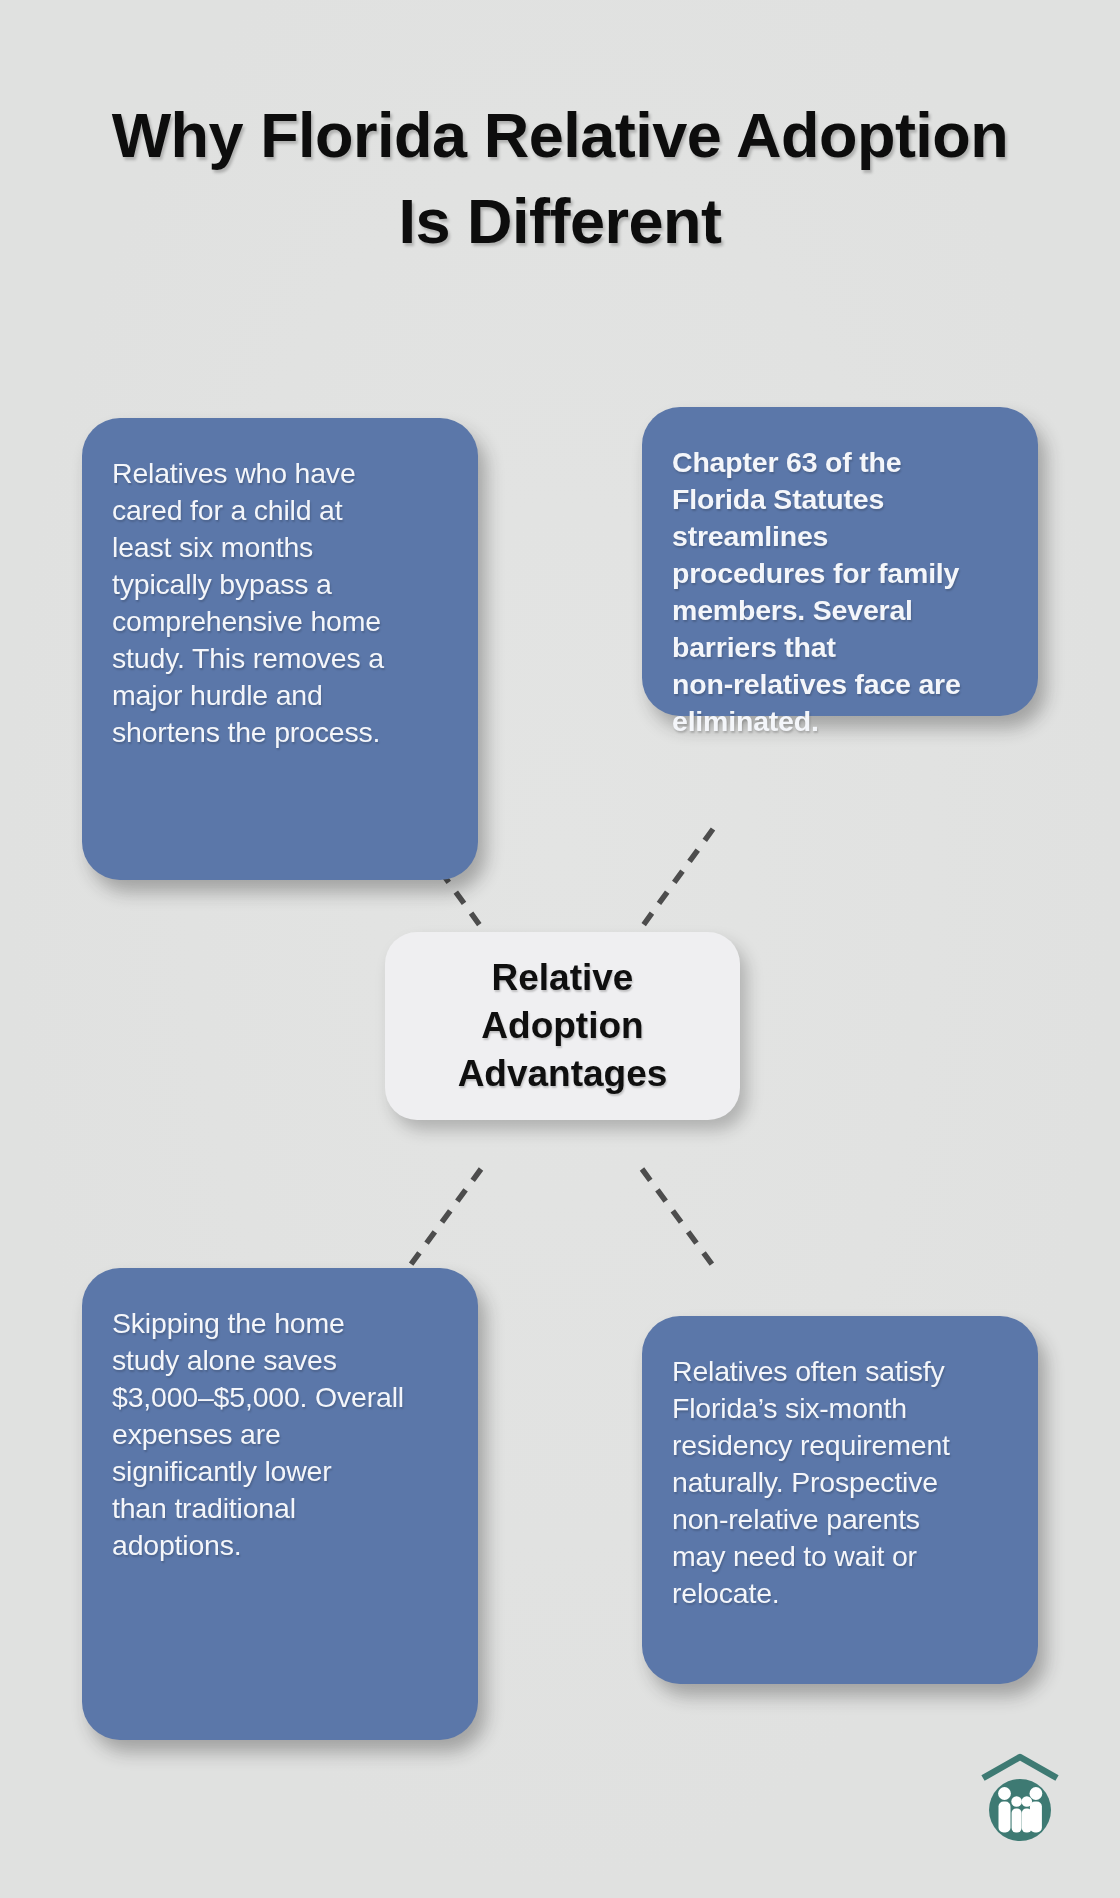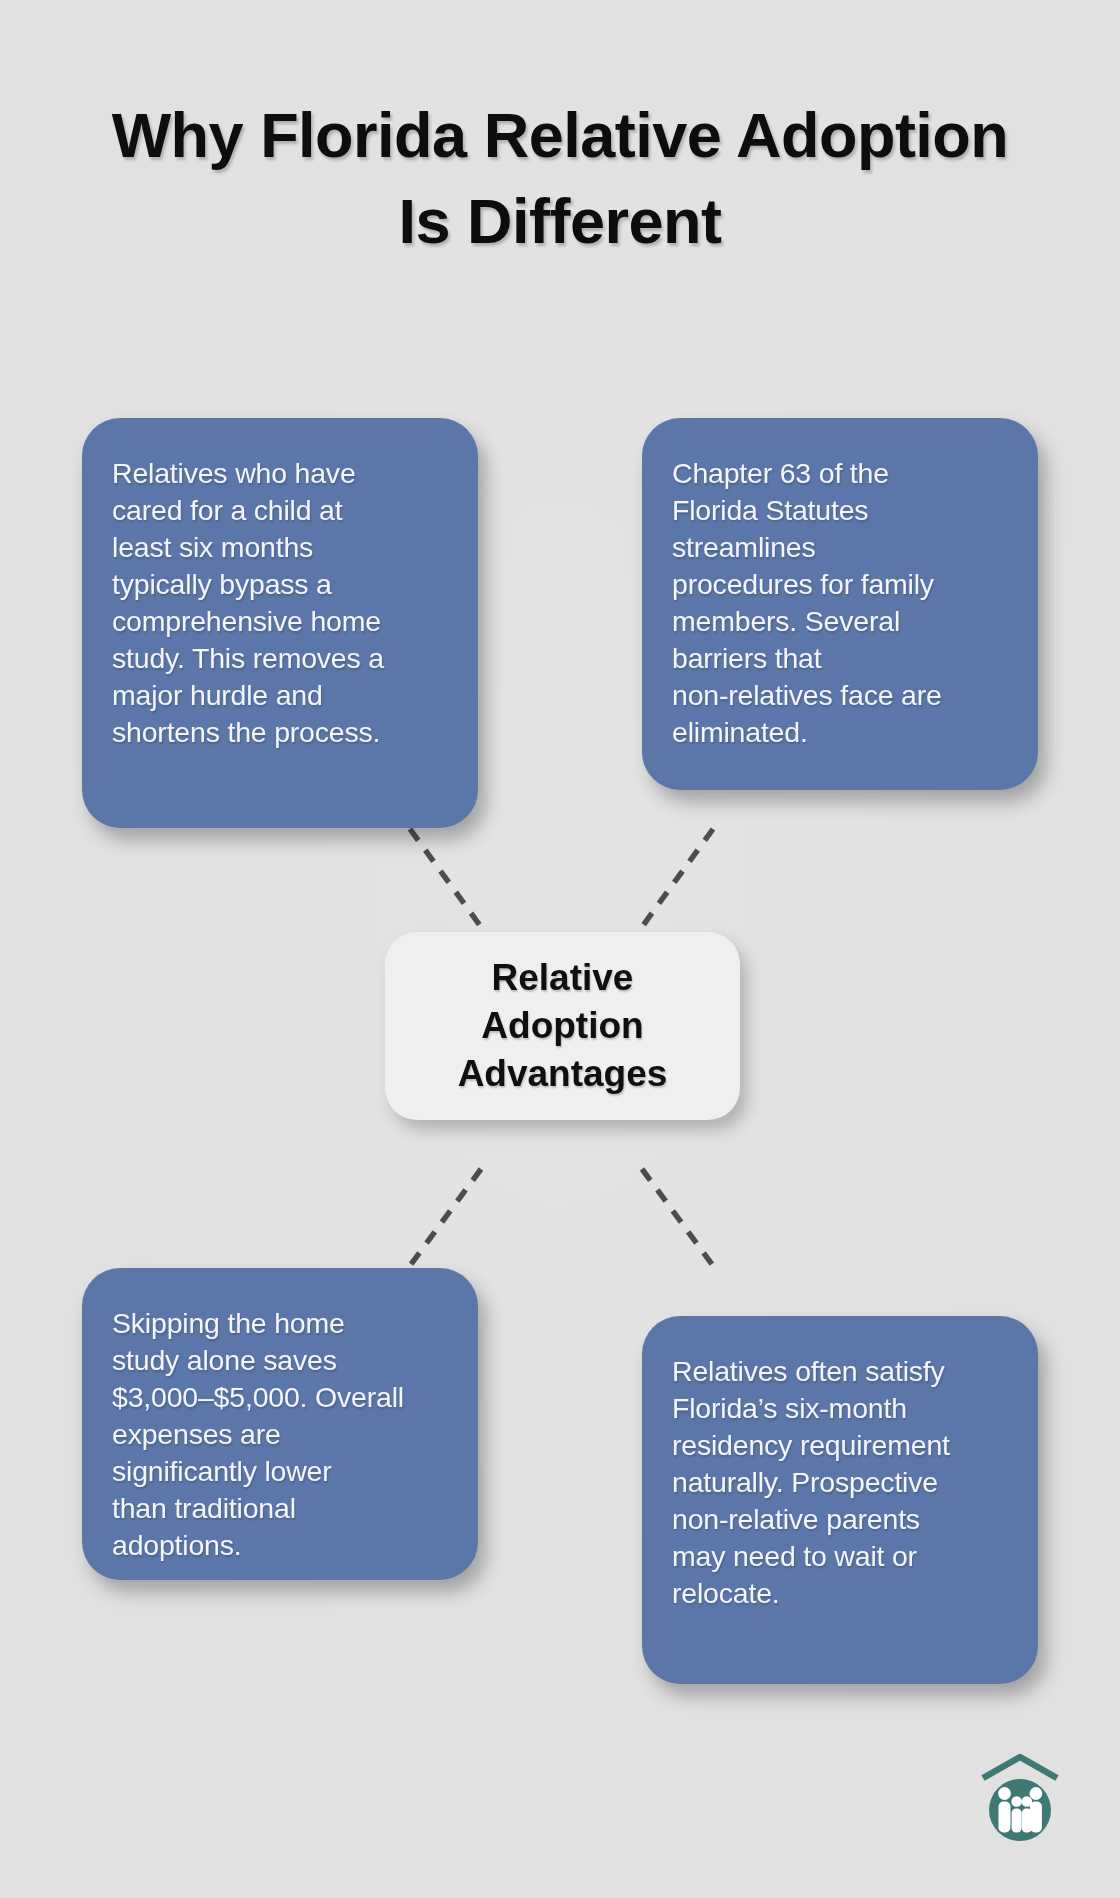--- a/index.html
+++ b/index.html
@@ -44,23 +44,23 @@
     stroke-dasharray:14 12;
     fill:none;
   }
   .card{
     position:absolute;
     width:396px;
     background:var(--card-blue);
     border-radius:38px;
     box-shadow:8px 12px 18px rgba(30,30,30,0.32);
   }
-  .card-tl{left:82px;top:418px;height:410px;}
-  .card-tr{left:642px;top:418px;height:372px;}
-  .card-bl{left:82px;top:1268px;height:312px;}
+  .card-tl{left:82px;top:418px;height:462px;}
+  .card-tr{left:642px;top:407px;height:309px;font-weight:bold;}
+  .card-bl{left:82px;top:1268px;height:472px;}
   .card-br{left:642px;top:1268px;height:368px;margin-top:48px;}
   .card p{
     margin:0;
     padding:37px 26px 0 30px;
     font-size:28.5px;
     line-height:37px;
     letter-spacing:-0.2px;
     color:var(--card-text);
     white-space:pre-line;
     text-shadow:1px 2px 2px rgba(0,0,0,0.18);

